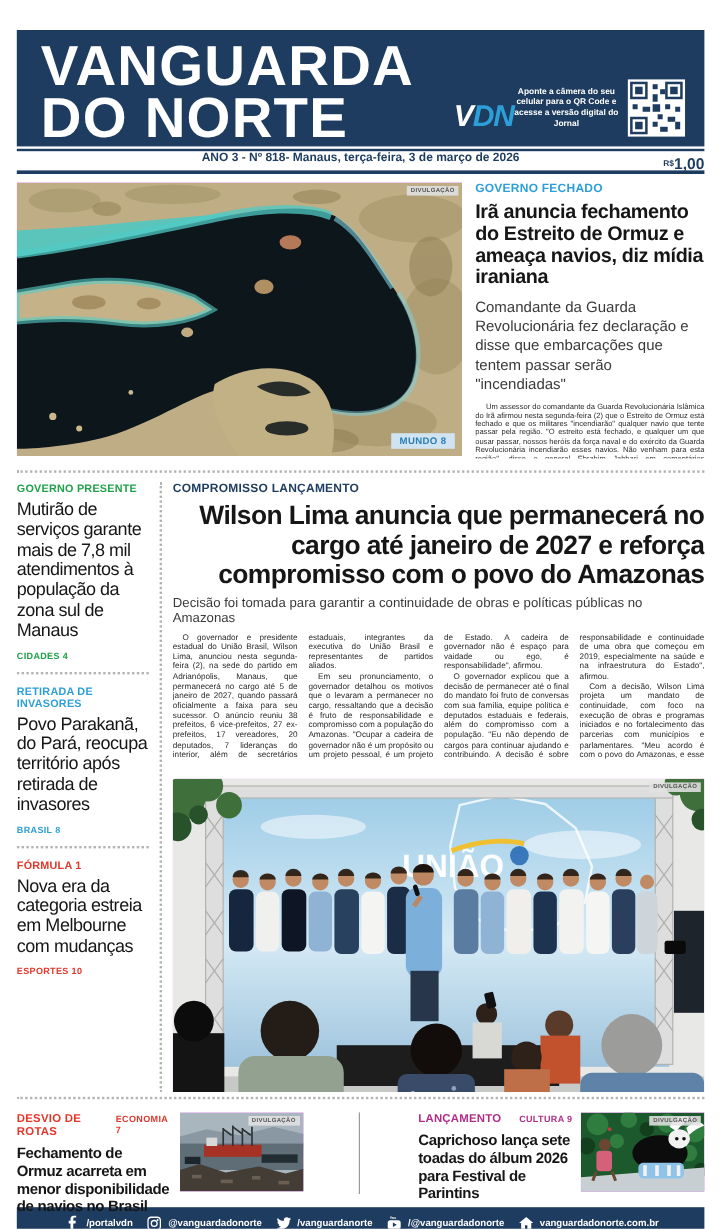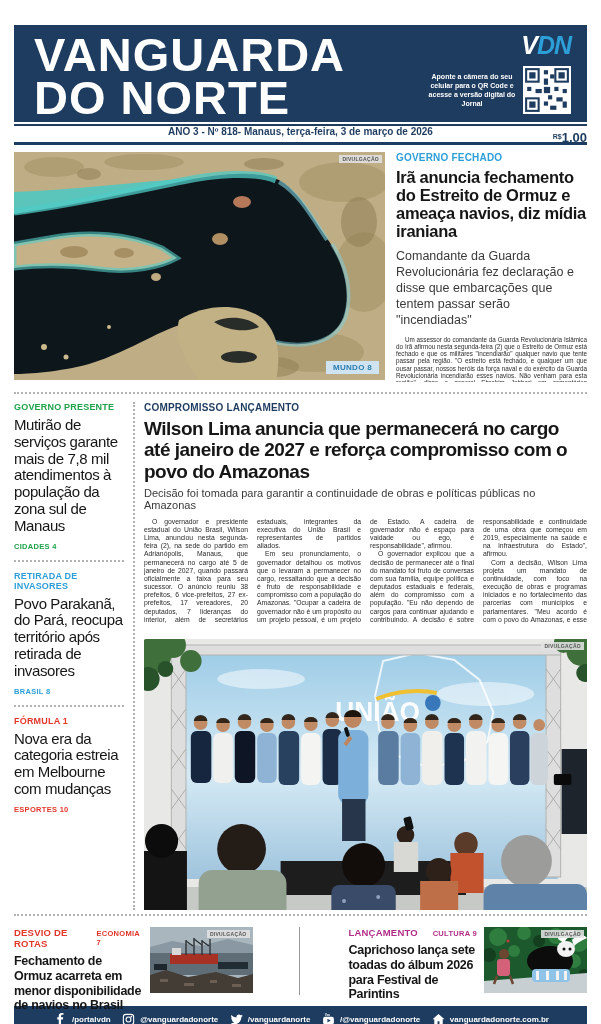--- a/index.html
+++ b/index.html
@@ -8,21 +8,21 @@
   }
   *{margin:0;padding:0;box-sizing:border-box;}
   html,body{width:601px;height:1024px;background:#fff;overflow:hidden;
     font-family:"Liberation Sans",sans-serif;color:var(--ink);}
   .page{width:601px;height:1024px;padding:25px 14px 0;}
 
   
   .masthead{background:var(--navy);height:97px;display:flex;justify-content:space-between;
     padding:8px 16px 8px 20px;}
   .mast-title{color:#fff;font-weight:bold;font-size:47px;line-height:.92;letter-spacing:1px;}
-  .mast-right{display:flex;flex-direction:column;align-items:flex-end;justify-content:space-between;}
+  .mast-right{display:flex;flex-direction:row;align-items:flex-end;}
   .vdn-logo{font-weight:bold;font-style:italic;font-size:25px;line-height:1;letter-spacing:-1px;margin-bottom:4px;}
   .vdn-logo .v{color:#fff;} .vdn-logo .dn{color:var(--lblue);}
   .qr-row{display:flex;gap:7px;align-items:center;}
   .qr-text{color:#fff;font-weight:bold;font-size:7px;line-height:1.3;width:88px;text-align:center;}
   .qr{width:48px;height:48px;display:block;}
 
   
   .edition-bar{border-top:2px solid var(--navy);border-bottom:3px solid var(--navy);
     margin-top:2px;position:relative;height:21px;}
   .edition-text{position:absolute;left:0;right:0;top:0;text-align:center;
@@ -57,22 +57,22 @@
   
   .middle-section{display:flex;height:512px;overflow:hidden;padding-top:4px;}
   .sidebar{width:110px;flex:none;}
   .sb-story .kicker{font-size:9px;}
   .headline-md{font-size:15px;line-height:1.12;letter-spacing:-.4px;font-weight:normal;
     margin:5px 0 7px;color:var(--ink);}
   .section-tag{font-size:7.5px;font-weight:bold;letter-spacing:.3px;}
   .sidebar .dotted-hr{margin:9px 0;}
   .vdivider{border-left:2px dotted #b3b3b3;margin:0 9px;}
   .main-story{flex:1;min-width:0;}
-  .headline-xl{font-size:19px;line-height:1.12;letter-spacing:-.5px;font-weight:bold;
-    color:var(--ink);margin:5px 0 5px;}
+  .headline-xl{font-size:22px;line-height:1.12;letter-spacing:-.5px;font-weight:bold;
+    color:var(--ink);margin:5px 0 5px;text-align:right;}
   .deck-sm{font-size:11px;color:#3a3a3a;margin-bottom:7px;}
   .main-cols{column-count:4;column-gap:9px;font-size:6.8px;line-height:1.2;
     text-align:justify;color:var(--body);height:114px;overflow:hidden;margin-bottom:7px;}
   .main-cols p{text-indent:8px;margin:0;}
   .main-photo{width:100%;height:302px;}
 
   
   .bottom-strip{display:flex;padding:7px 0 9px;height:84px;gap:40px;}
   .bottom-story{flex:1;display:flex;gap:7px;min-width:0;}
   .bs-text{flex:1;min-width:0;}

